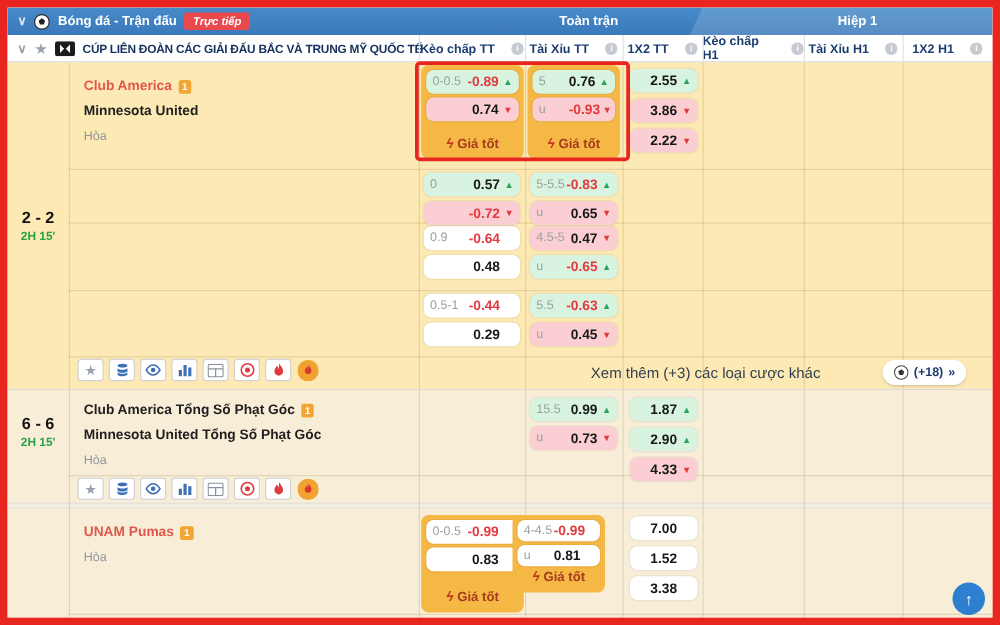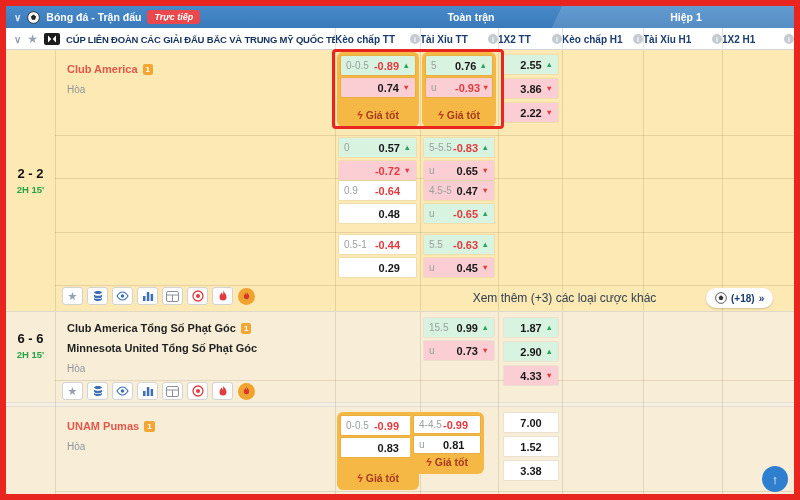--- a/index.html
+++ b/index.html
@@ -14,21 +14,21 @@
   .tb-chev{color:#dce9f7;font-size:10px;font-weight:bold}
   .livebadge{background:#e9484d;color:#fff;font-size:9px;font-weight:bold;font-style:italic;border-radius:3px;padding:2px 7px}
   .tb-sec{position:absolute;top:0;height:22px;display:flex;align-items:center;justify-content:center;color:#fff;font-weight:bold;font-size:10.5px}
 
   
   .lheader{position:absolute;left:0;top:22px;width:788px;height:22px;background:#fff;border-bottom:1px solid #d6d6d6}
   .lh-left{position:absolute;left:8px;top:22px;height:22px;display:flex;align-items:center;gap:6px}
   .lh-name{font-size:9.5px;font-weight:bold;color:#15315e;letter-spacing:-.2px}
   .gray{color:#98a0ab}
   .star{color:#9aa3ae;font-size:12px;line-height:1}
-  .colhead{position:absolute;top:22px;height:22px;display:flex;align-items:center;justify-content:space-between;gap:8px;font-size:10px;font-weight:bold;color:#1b3c70}
+  .colhead{position:absolute;top:22px;height:22px;display:flex;align-items:center;justify-content:center;gap:13px;font-size:10px;font-weight:bold;color:#1b3c70}
   .info{display:inline-flex;align-items:center;justify-content:center;width:10px;height:10px;border-radius:50%;background:#c6cbd2;color:#fff;font-size:7px;font-weight:bold}
 
   
   .blk1{position:absolute;left:0;top:44px;width:788px;height:261px;background:#fce9b4}
   .blk2{position:absolute;left:0;top:305px;width:788px;height:91px;background:#f8eed8}
   .blkgap{position:absolute;left:0;top:396px;width:788px;height:5px;background:#f4efe3;border-top:1px solid #e4dfd2;border-bottom:1px solid #e4dfd2}
   .blk3{position:absolute;left:0;top:401px;width:788px;height:87px;background:#f8eed8}
 
   .vline{position:absolute;width:1px;background:rgba(120,95,40,.16)}
   .hline{position:absolute;height:1px;background:rgba(120,95,40,.16)}
@@ -41,21 +41,21 @@
   .teams{position:absolute;display:flex;flex-direction:column}
   .teamline{height:20px;display:flex;align-items:center;font-size:11px;font-weight:bold;color:#1f1f1f}
   .home-live{color:#e2574b}
   .drawline{color:#8f959d;font-weight:normal;font-size:10px}
   .badge{display:inline-block;background:#f2a735;color:#fff;font-size:8px;font-weight:bold;border-radius:2px;padding:1px 3px;margin-left:5px}
   .badge:empty{display:none}
 
   
   .cellc{position:absolute;display:flex;flex-direction:column;gap:4px;padding:3px 4px}
   .gpcell{position:absolute;background:#f6b844;border-radius:6px;display:flex;flex-direction:column;gap:3px;padding:4px;cursor:pointer}
-  .pill{display:flex;align-items:center;height:19px;border-radius:1px;background:#fff;padding:0 5px;font-size:11px;box-shadow:0 0 0 1px rgba(0,0,0,.05);cursor:pointer}
+  .pill{display:flex;align-items:center;height:19px;border-radius:6px;background:#fff;padding:0 5px;font-size:11px;box-shadow:0 0 0 1px rgba(0,0,0,.05);cursor:pointer}
   .pill[data-trend="up"]{background:#d9f3e1}
   .pill[data-trend="down"]{background:#fbced3}
   .pill .hdp{color:#99a19e;font-size:10px;min-width:24px}
   .pill .ov{margin-left:auto;font-weight:bold;color:#181818}
   .pill .ov.neg{color:#e23a3f}
   .pill .ar{width:9px;margin-left:2px;font-size:7.5px;line-height:1;text-align:right}
   .pill[data-trend="up"] .ar::before{content:"▲";color:#29a45c}
   .pill[data-trend="down"] .ar::before{content:"▼";color:#e23a3f}
   .pill.c{padding-left:12px}
   .pill.c .ov{flex:1;text-align:center;margin-left:4px}
@@ -158,20 +158,23 @@
 
   <div class="scoreblk" style="left:0;top:44px;width:49px;height:261px">
     <span class="score">2 - 2</span>
     <span class="time">2H 15'</span>
   </div>
   <div class="teams" style="left:61px;top:53px">
     <div class="teamline">
         <span class="home-live">Club America</span>
         <span class="badge">1</span>
       </div>
+    <div class="teamline">
+        <span>Minnesota United</span>
+      </div>
     <div class="teamline drawline">Hòa</div>
   </div>
 
   <div class="gpcell" style="left:331px;top:46px;width:82px;height:75px">
     <div class="pill" data-trend="up">
         <span class="hdp">0-0.5</span>
         <span class="ov neg">-0.89</span>
         <span class="ar"></span>
       </div>
     <div class="pill" data-trend="down">

